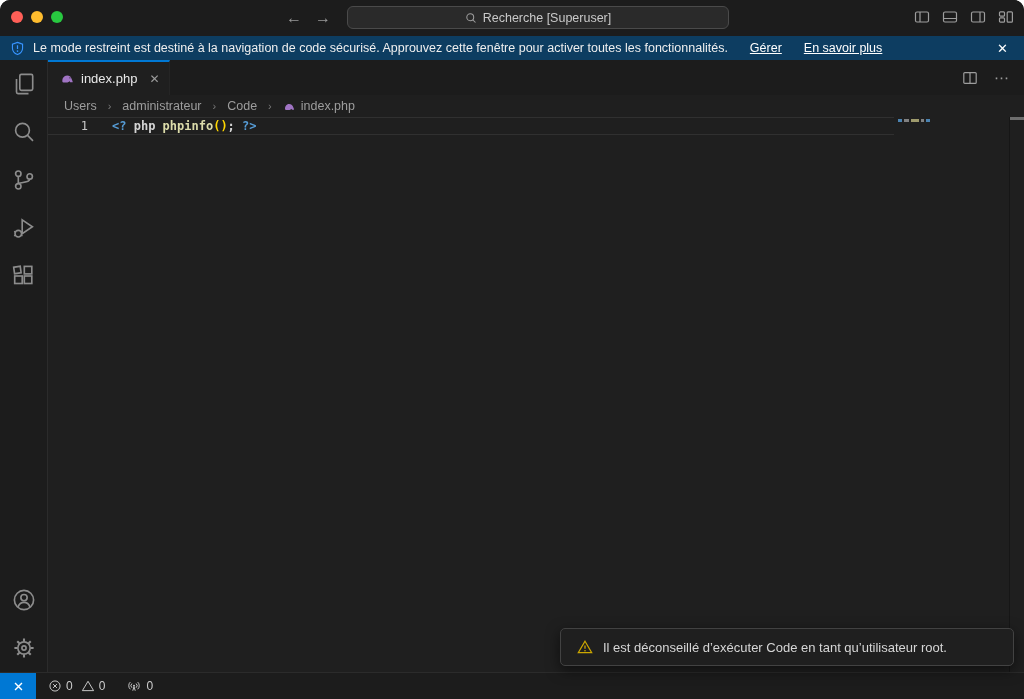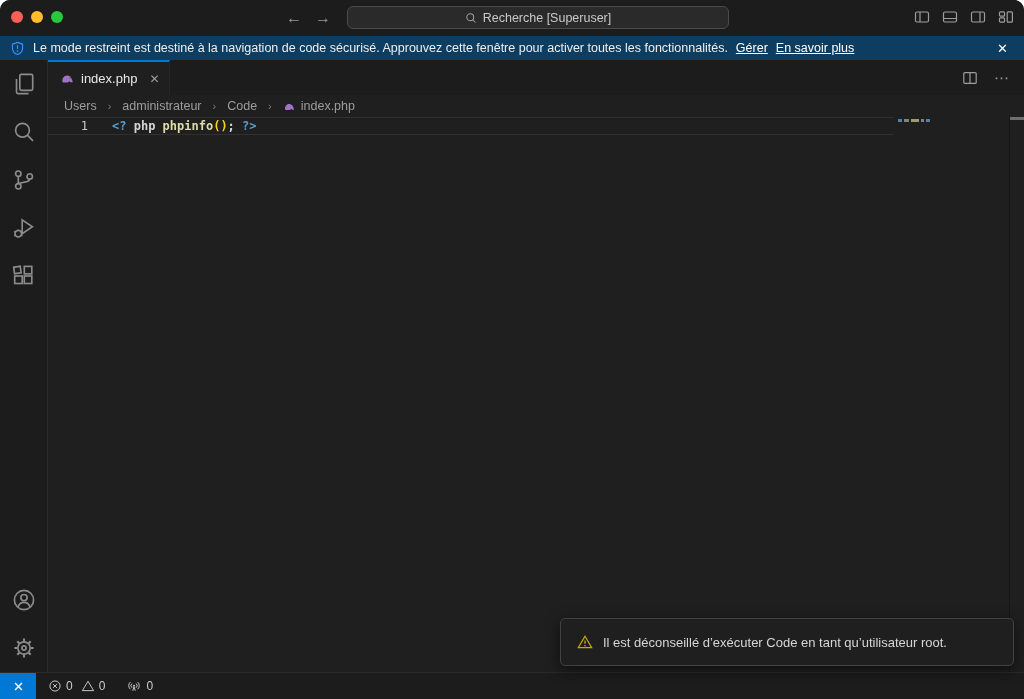--- a/index.html
+++ b/index.html
@@ -19,21 +19,21 @@
   .searchbox { position:absolute; left:347px; top:6px; width:382px; height:23px;
                background:#2a2a2a; border:1px solid #4a4a4a; border-radius:6px;
                display:flex; align-items:center; justify-content:center; gap:6px;
                color:#c9c9c9; font-size:12.5px; }
   .layout-icons { position:absolute; right:10px; top:9px; display:flex; gap:12px; color:#9d9d9d; }
   .layout-icons svg { display:block; }
 
   
   .banner { height:24px; flex:0 0 24px; background:#0d3d61; display:flex; align-items:center;
             padding:0 10px; color:#eeeeee; font-size:12.5px; gap:8px;text-align:center; }
-  .banner .lnk { color:#ffffff; text-decoration:underline; cursor:pointer; white-space:nowrap; }
+  .banner .lnk { color:#ffffff; text-decoration:underline; margin-left:14px; cursor:pointer; white-space:nowrap; }
   .banner .spacer { flex:1; }
   .banner .close { color:#ffffff; font-size:13px; cursor:pointer; padding:0 6px; }
 
   
   .main { flex:1; display:flex; min-height:0; }
   .activitybar { width:48px; flex:0 0 48px; background:#1c1c1c; border-right:1px solid #2b2b2b;
                  display:flex; flex-direction:column; align-items:center; color:#8c8c8c; }
   .ab-slot { height:48px; width:48px; display:flex; align-items:center; justify-content:center; cursor:pointer; }
   .ab-bottom { margin-top:auto; }
 
@@ -56,21 +56,21 @@
               border-top:1px solid #303030; border-bottom:1px solid #303030;
               display:flex; align-items:center; }
   .gutter { width:40px; text-align:right; color:#c6c6c6; font-family:"DejaVu Sans Mono", monospace; font-size:12px; flex:0 0 40px; }
   .codetext { margin-left:24px; font-family:"DejaVu Sans Mono", monospace; font-size:12px; font-weight:600; white-space:pre; }
   .minimap { position:absolute; left:850px; top:2px; height:3px; display:flex; gap:2px; }
   .minimap i { display:block; height:2.5px; }
   .ruler-sep { position:absolute; left:961px; top:0; bottom:0; width:1px; background:#161616; }
   .overview-mark { position:absolute; left:962px; top:0; width:62px; height:3px; background:#6e6e6e; }
 
   
-  .toast { position:absolute; right:10px; bottom:33px; width:454px; height:48px;
+  .toast { position:absolute; right:10px; bottom:33px; width:454px; height:38px;
            background:#1f1f1f; border:1px solid #424242; border-radius:5px;
            box-shadow:0 4px 14px rgba(0,0,0,.55); display:flex; align-items:center;
            padding:0 16px; gap:10px; color:#d6d6d6; font-size:13px; z-index:5; }
 
   
   .statusbar { height:27px; flex:0 0 27px; background:#1c1c1c; border-top:1px solid #2b2b2b;
                display:flex; align-items:stretch; color:#cccccc; font-size:12px; }
   .sb-item { display:flex; align-items:center; gap:5px; padding:0 8px; cursor:pointer; }
   .sb-remote { background:#0078d4; color:#ffffff; width:36px; justify-content:center; padding:0; }
   .sb-restricted { background:#4d5258; color:#f0f0f0; padding:0 10px; }

